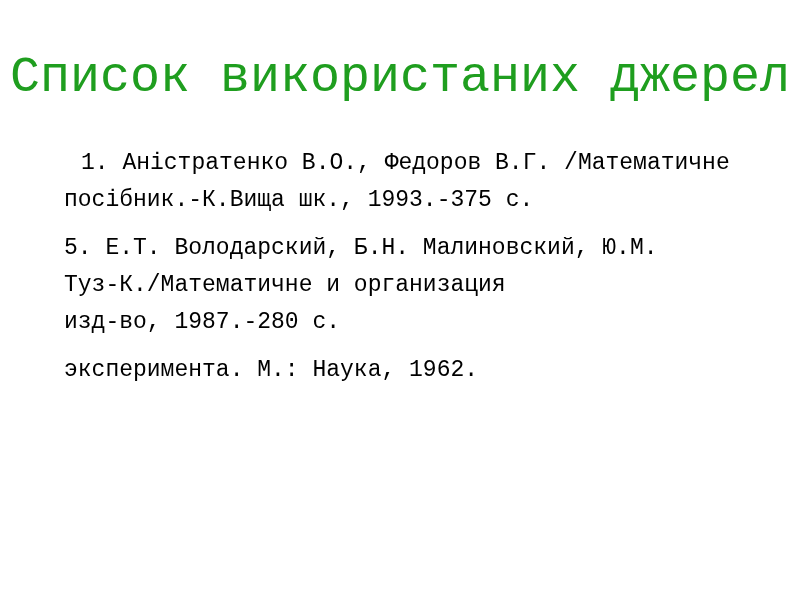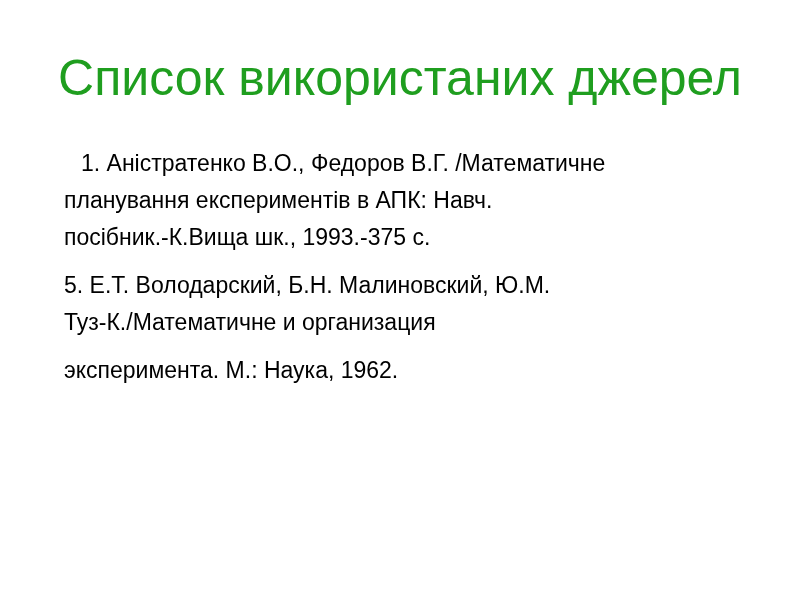--- a/index.html
+++ b/index.html
@@ -6,21 +6,21 @@
     margin: 0;
     padding: 0;
     background: #ffffff;
   }
   .slide {
     position: relative;
     width: 800px;
     height: 600px;
     background: #ffffff;
     overflow: hidden;
-    font-family: Liberation Sans, sans-serif;
+    font-family: Liberation Mono, monospace;
   }
   .slide-title {
     position: absolute;
     top: 50px;
     left: 0;
     right: 0;
     text-align: center;
     font-size: 50px;
     line-height: 56px;
     font-weight: normal;
@@ -51,27 +51,27 @@
 <body>
 
 <div class="slide" style="background: rgb(255, 255, 255);">
 
   <h1 class="slide-title" style="color: rgb(31, 158, 31);">Список використаних джерел</h1>
 
   <div class="references" style="color: rgb(0, 0, 0);">
 
     <div class="ref-item">
       <div class="ref-line first-indent">1. Аністратенко В.О., Федоров В.Г. /Математичне</div>
-      <div class="ref-line">планування експериментів в АПК: Навч.</div>
       <div class="ref-line">посібник.-К.Вища шк., 1993.-375 с.</div>
     </div>
 
     <div class="ref-item">
       <div class="ref-line">5. Е.Т. Володарский, Б.Н. Малиновский, Ю.М.</div>
       <div class="ref-line">Туз-К./Математичне и организация</div>
+      <div class="ref-line">изд-во, 1987.-280 с.</div>
     </div>
 
     <div class="ref-item">
       <div class="ref-line">эксперимента. М.: Наука, 1962.</div>
     </div>
 
   </div>
 </div>
 
 </body></html>

